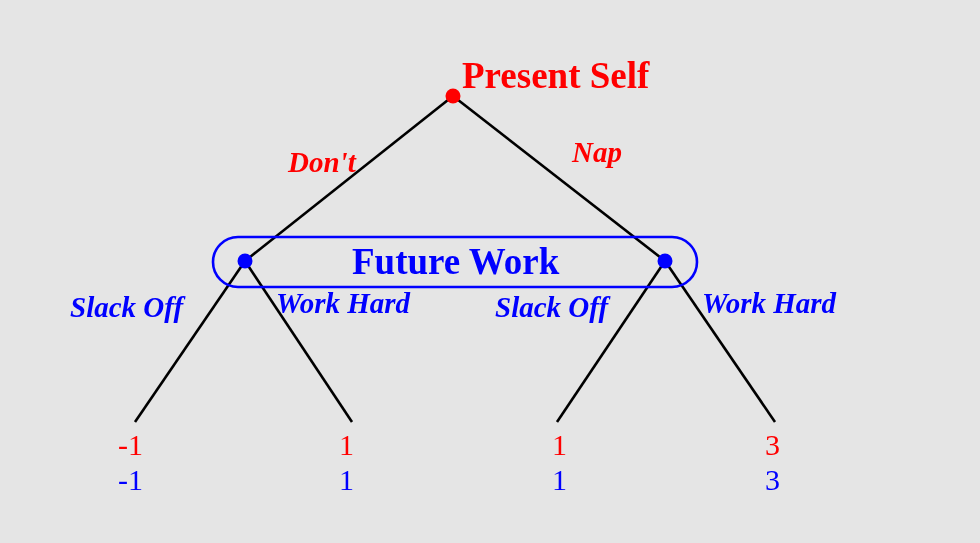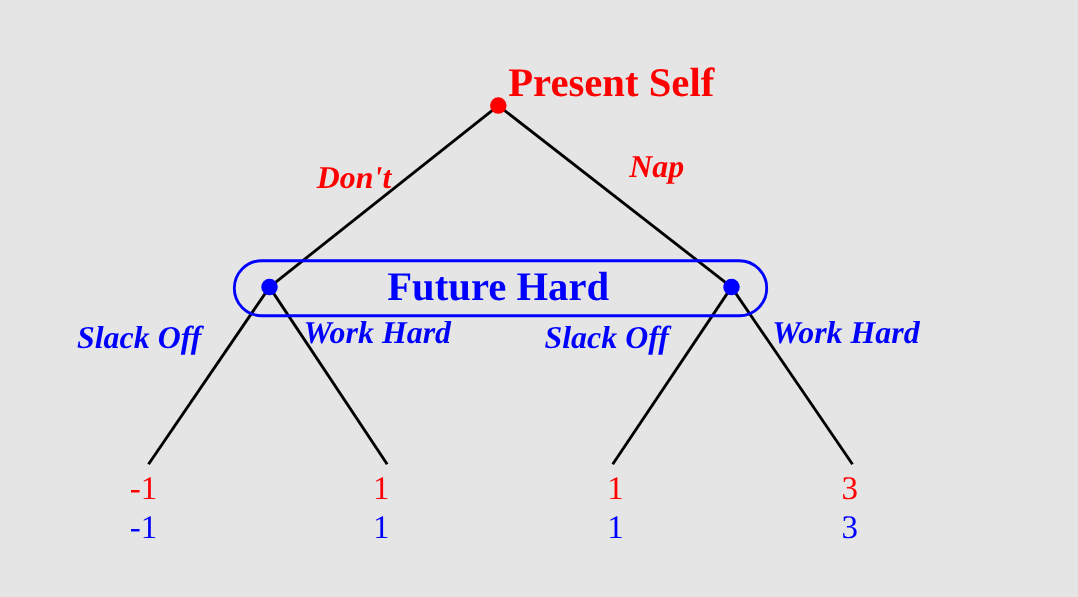--- a/index.html
+++ b/index.html
@@ -95,21 +95,21 @@
 
     <rect x="213" y="237" width="484" height="50" rx="25" ry="25" fill="none" stroke="#0000ff" stroke-width="2.6"></rect>
 
     <circle cx="453" cy="96" r="7.5" fill="#ff0000"></circle>
     <circle cx="245" cy="261" r="7.5" fill="#0000ff"></circle>
     <circle cx="665" cy="261" r="7.5" fill="#0000ff"></circle>
   </svg>
 
   <div class="lbl player-name player-present">Present Self</div>
 
-  <div class="lbl player-name player-future">Future Hard</div>
+  <div class="lbl player-name player-future">Future Work</div>
 
   <div class="lbl action action-red act-dont">Don't</div>
 
   <div class="lbl action action-red act-nap">Nap</div>
 
   <div class="lbl action action-blue act-slack-1">Slack Off</div>
 
   <div class="lbl action action-blue act-work-1">Work Hard</div>
 
   <div class="lbl action action-blue act-slack-2">Slack Off</div>

